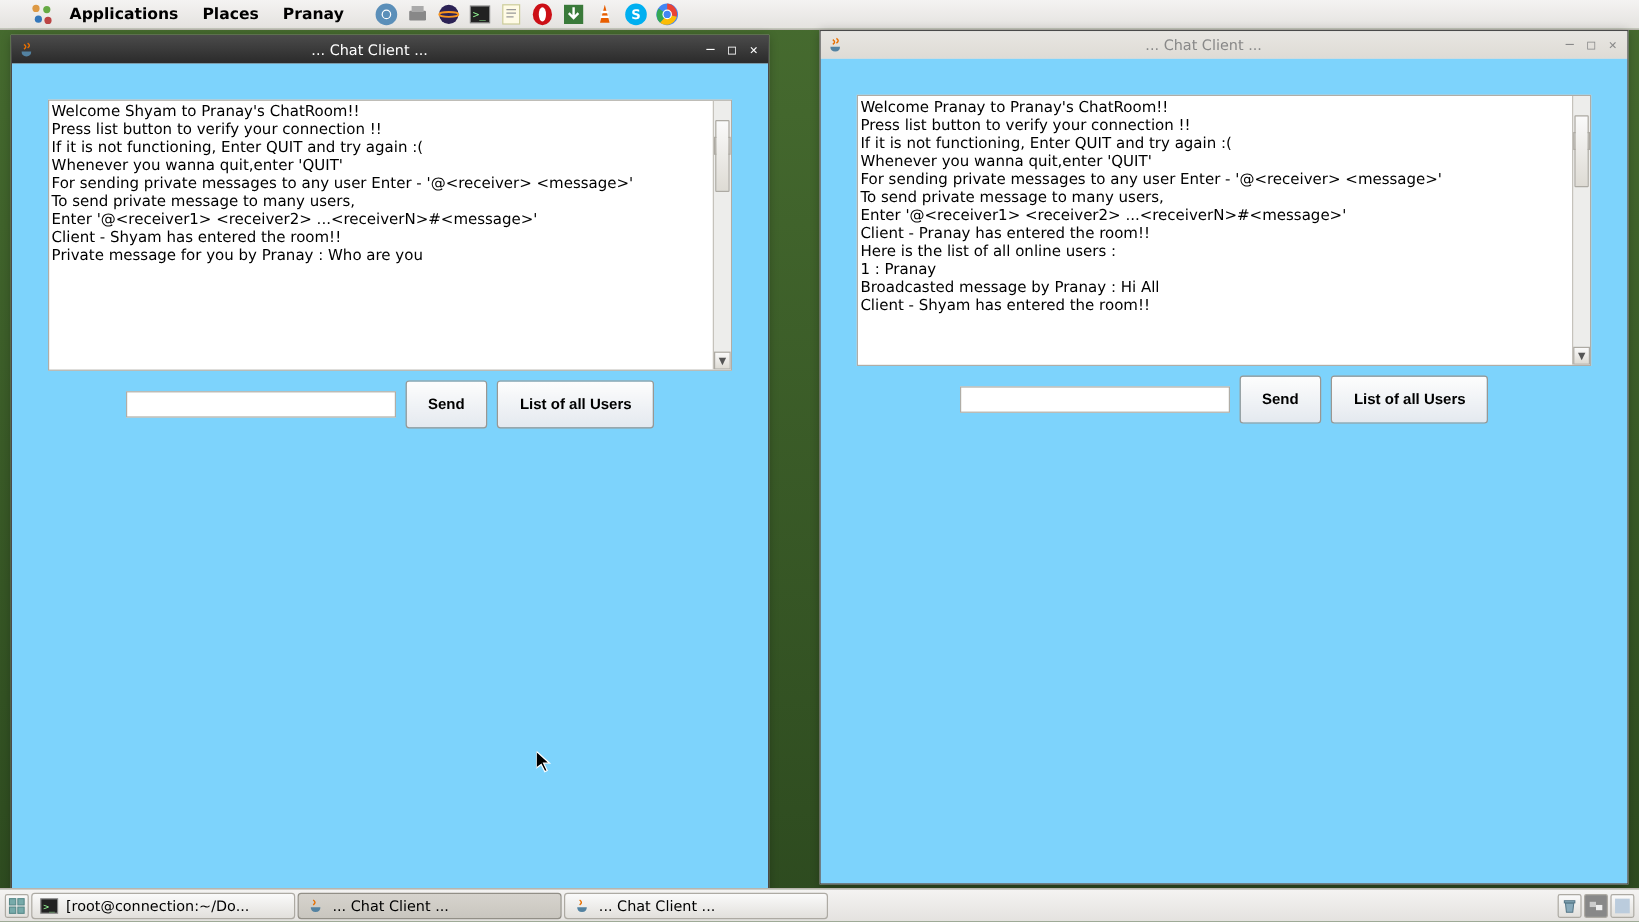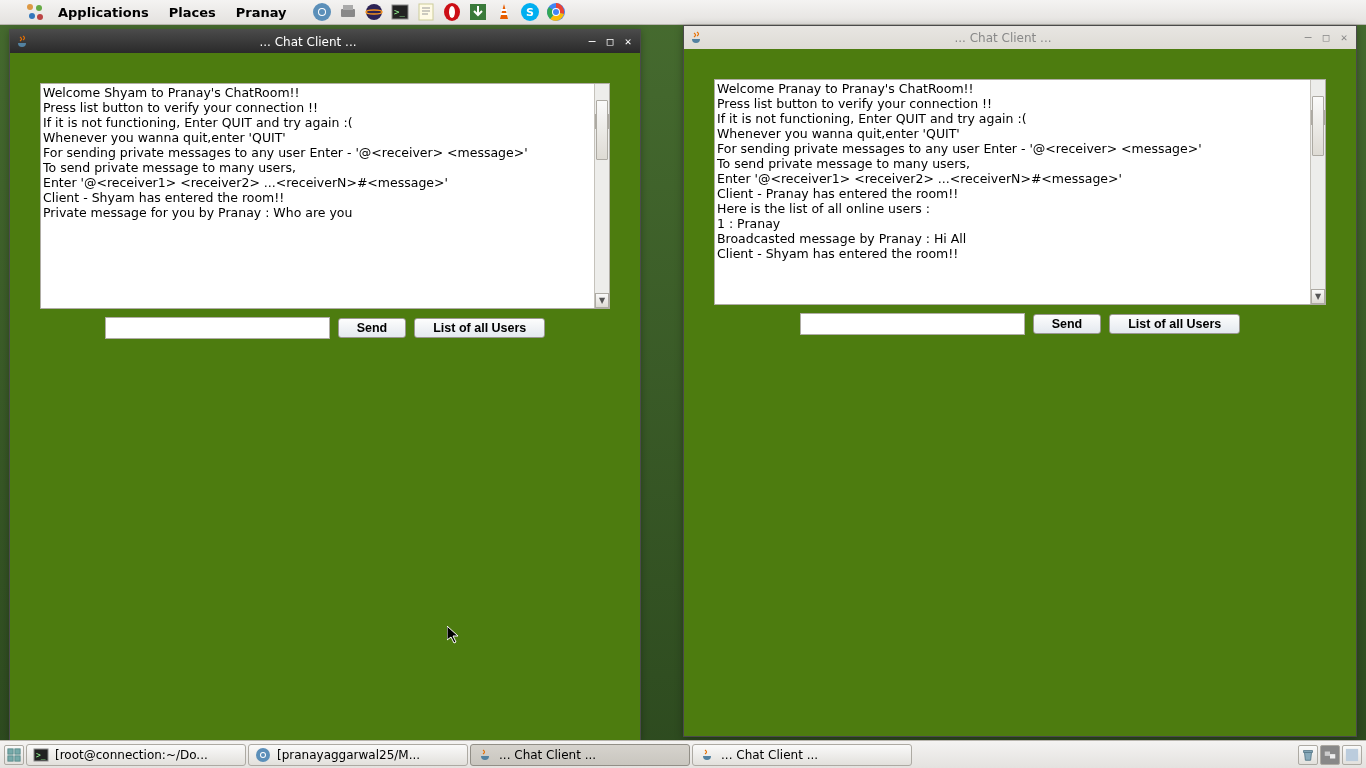--- a/index.html
+++ b/index.html
@@ -61,21 +61,21 @@
   color:#fff;
   font-size:12px;
 }
 .window.active .titlebar { background: linear-gradient(#4a4a4a, #2a2a2a); }
 .window.inactive .titlebar { background: linear-gradient(#e8e6e2,#dedbd5); color:#888; }
 .titlebar .title { flex:1; text-align:center; font-weight:normal; }
 .titlebar .win-icon { width:16px; height:16px; margin-right:4px; }
 .win-ctrl { width:16px; height:16px; display:flex; align-items:center; justify-content:center; margin-left:2px; font-size:11px; font-family:monospace; }
 .window.inactive .win-ctrl { color:#888; }
 
-.win-body { flex:1; background:#4d7c0f; padding:4px; display:flex; flex-direction:column; }
+.win-body { flex:1; background:#7dd3fc; padding:4px; display:flex; flex-direction:column; }
 .chat-area {
   background:#fff; border:1px solid #b0ada6;
   font-family:"DejaVu Sans", sans-serif;
   font-size:12.5px; line-height:15px;
   padding:1px 2px;
   height:226px;
   position:relative;
   white-space:pre;
   overflow:hidden;
 }
@@ -83,21 +83,21 @@
   position:absolute; right:0; top:0; bottom:0; width:15px;
   background:#ededeb; border-left:1px solid #c5c2bb;
 }
 .chat-scroll .btn { height:15px; background:linear-gradient(#fafafa,#dedbd4); border:1px solid #adaaa3; display:flex;align-items:center;justify-content:center; font-size:8px; color:#555;}
 .chat-scroll .thumb { position:absolute; top:16px; left:1px; right:1px; height:60px; background:linear-gradient(#fafafa,#dedbd4); border:1px solid #adaaa3; border-radius:1px; }
 .chat-scroll .btn.down { position:absolute; bottom:0; left:0; right:0; }
 
 .controls-row { display:flex; justify-content:center; gap:8px; margin-top:8px; align-items:center; }
 .msg-input { width:225px; height:22px; background:#fff; border:1px solid #b0ada6; padding:0 4px; font-size:12px; }
 .btn-std {
-  height:20px; padding:0 18px;
+  height:40px; padding:0 18px;
   background:linear-gradient(#fdfdfd,#e4e9ef);
   border:1px solid #9a9792; border-radius:3px;
   font-size:12.5px; font-weight:bold;
   display:flex; align-items:center;
 }
 
 
 .cursor { position:absolute; width:14px; height:20px; pointer-events:none; }
 
 
@@ -322,28 +322,20 @@
         <rect x="9" y="9" width="6" height="6" fill="#7aa" stroke="#588"></rect>
       </svg>
   </div>
   <div class="task-btn">
     <span class="task-icon"><svg viewBox="0 0 16 16">
           <rect x="1" y="2" width="14" height="12" fill="#222" stroke="#888"></rect>
           <text x="3" y="11" fill="#9f9" font-size="8" font-family="monospace">&gt;_</text>
         </svg></span>
     <span>[root@connection:~/Do...</span>
   </div>
-  <div class="task-btn">
-    <span class="task-icon"><svg viewBox="0 0 16 16">
-          <circle cx="8" cy="8" r="7" fill="#5b8fb9"></circle>
-          <circle cx="8" cy="8" r="3" fill="#fff"></circle>
-          <circle cx="8" cy="8" r="2" fill="#5b8fb9"></circle>
-        </svg></span>
-    <span>[pranayaggarwal25/M...</span>
-  </div>
   <div class="task-btn active">
     <span class="task-icon"><svg class="java-cup" viewBox="0 0 16 16">
           <path d="M4 9 Q4 13 8 13 Q12 13 12 9 L4 9" fill="#5382a1"></path>
           <path d="M6 3 Q9 5 6 7" stroke="#e76f00" fill="none" stroke-width="1.2"></path>
         </svg></span>
     <span>... Chat Client ...</span>
   </div>
   <div class="task-btn">
     <span class="task-icon"><svg class="java-cup" viewBox="0 0 16 16">
           <path d="M4 9 Q4 13 8 13 Q12 13 12 9 L4 9" fill="#5382a1"></path>

